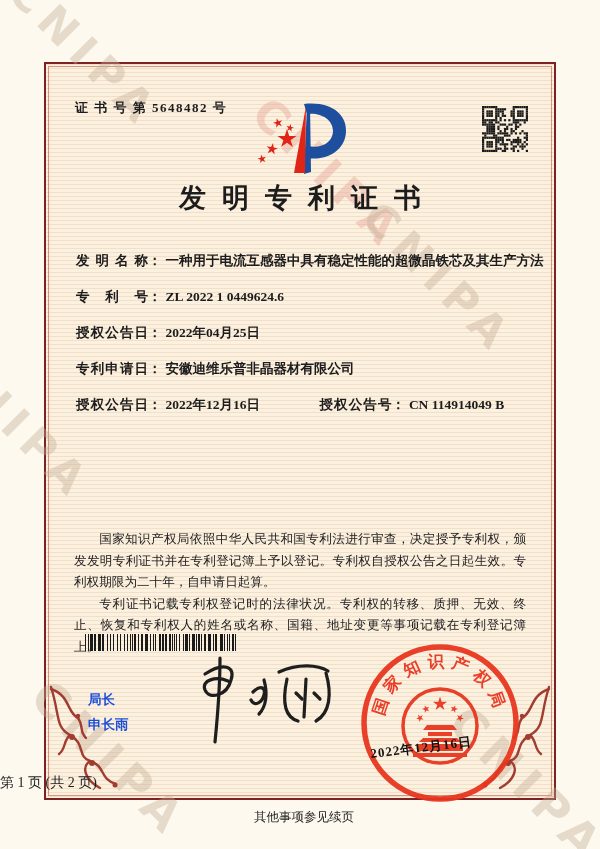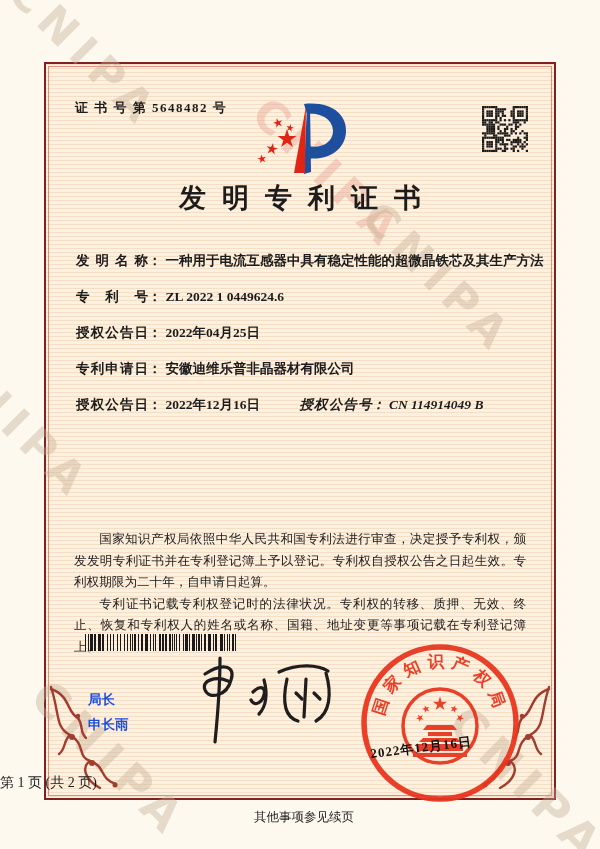--- a/index.html
+++ b/index.html
@@ -55,21 +55,21 @@
   .qr{position:absolute;left:482px;top:106px;width:46px;height:46px;}
   .title{
     position:absolute;left:0;top:180px;width:100%;
     text-align:center;font-size:27px;font-weight:bold;
     letter-spacing:16px;padding-left:16px;box-sizing:border-box;
   }
   .fields{position:absolute;left:76px;top:252px;width:456px;}
   .frow{height:36px;font-size:13.5px;font-weight:bold;white-space:nowrap;}
   .flabel{display:inline-block;width:72px;text-align:justify;text-align-last:justify;}
   .fcolon{display:inline-block;margin-right:4px;}
-  .grant-group2{margin-left:36px;font-style:italic;}
+  .grant-group2{margin-left:56px;}
   .paras{
     position:absolute;left:74px;top:493px;width:452px;
     font-size:12.6px;line-height:21.6px;text-align:justify;margin-top:36px;
   }
   .paras p{margin:0;text-indent:2em;}
   .barcode{position:absolute;left:85px;top:634px;width:156px;height:17px;}
   .signer{
     position:absolute;left:88px;top:687px;
     font-family:"DejaVu Sans","Liberation Sans",sans-serif;
     font-size:13.5px;font-weight:bold;line-height:25px;color:#1d4ed8;

